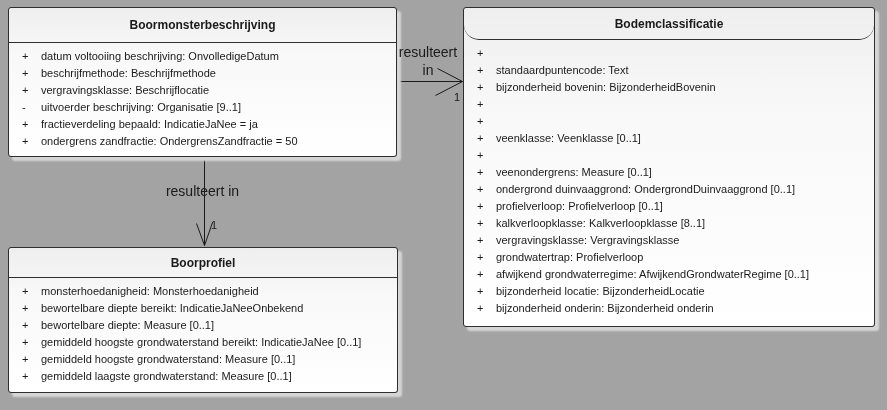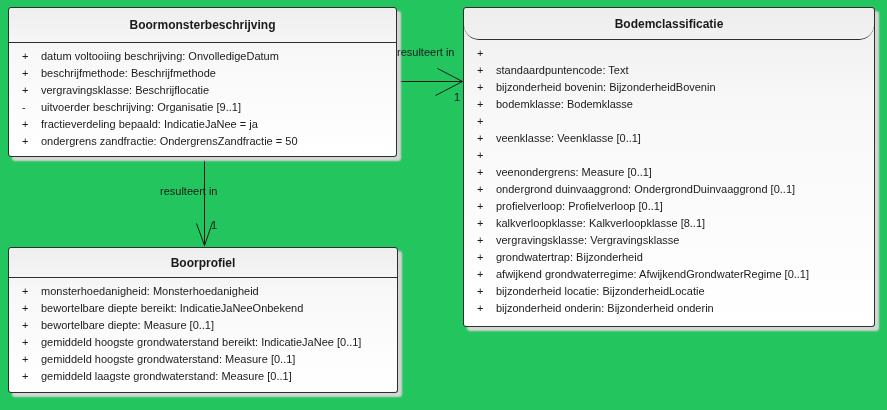--- a/index.html
+++ b/index.html
@@ -13,21 +13,21 @@
   *{margin:0;padding:0;box-sizing:border-box;}
   body{
     font-family:"Liberation Sans", sans-serif;
     background:#ffffff;
     color:var(--text);
   }
   .canvas{
     position:relative;
     width:887px;
     height:410px;
-    background:#22c55e;
+    background:#a3a3a3;
     overflow:hidden;
   }
   .connectors{
     position:absolute;
     left:0;top:0;
     width:887px;height:410px;
     pointer-events:none;
   }
   .uml-class{
     position:absolute;
@@ -56,22 +56,23 @@
     display:flex;
     font-size:11px;
     line-height:17px;
     white-space:nowrap;
   }
   .attr-row .vis{
     flex:0 0 19px;
   }
   .rel-label{
     position:absolute;
-    font-size:11px;
+    font-size:14px;
     line-height:18px;
+    text-align:center;
     color:var(--text);
   }
   .mult{
     position:absolute;
     font-size:11px;
     line-height:14px;
     color:var(--text);
   }
   
   #cls-boormonsterbeschrijving{left:8px;top:7px;width:389px;height:150px;}
@@ -141,21 +142,20 @@
         <div class="attr-row">
           <span class="vis">+</span>
           <span>standaardpuntencode: Text</span>
         </div>
         <div class="attr-row">
           <span class="vis">+</span>
           <span>bijzonderheid bovenin: BijzonderheidBovenin</span>
         </div>
         <div class="attr-row">
           <span class="vis">+</span>
-          <span>bodemklasse: Bodemklasse</span>
         </div>
         <div class="attr-row">
           <span class="vis">+</span>
         </div>
         <div class="attr-row">
           <span class="vis">+</span>
           <span>veenklasse: Veenklasse [0..1]</span>
         </div>
         <div class="attr-row">
           <span class="vis">+</span>
@@ -175,21 +175,21 @@
         <div class="attr-row">
           <span class="vis">+</span>
           <span>kalkverloopklasse: Kalkverloopklasse [8..1]</span>
         </div>
         <div class="attr-row">
           <span class="vis">+</span>
           <span>vergravingsklasse: Vergravingsklasse</span>
         </div>
         <div class="attr-row">
           <span class="vis">+</span>
-          <span>grondwatertrap: Bijzonderheid</span>
+          <span>grondwatertrap: Profielverloop</span>
         </div>
         <div class="attr-row">
           <span class="vis">+</span>
           <span>afwijkend grondwaterregime: AfwijkendGrondwaterRegime [0..1]</span>
         </div>
         <div class="attr-row">
           <span class="vis">+</span>
           <span>bijzonderheid locatie: BijzonderheidLocatie</span>
         </div>
         <div class="attr-row">

